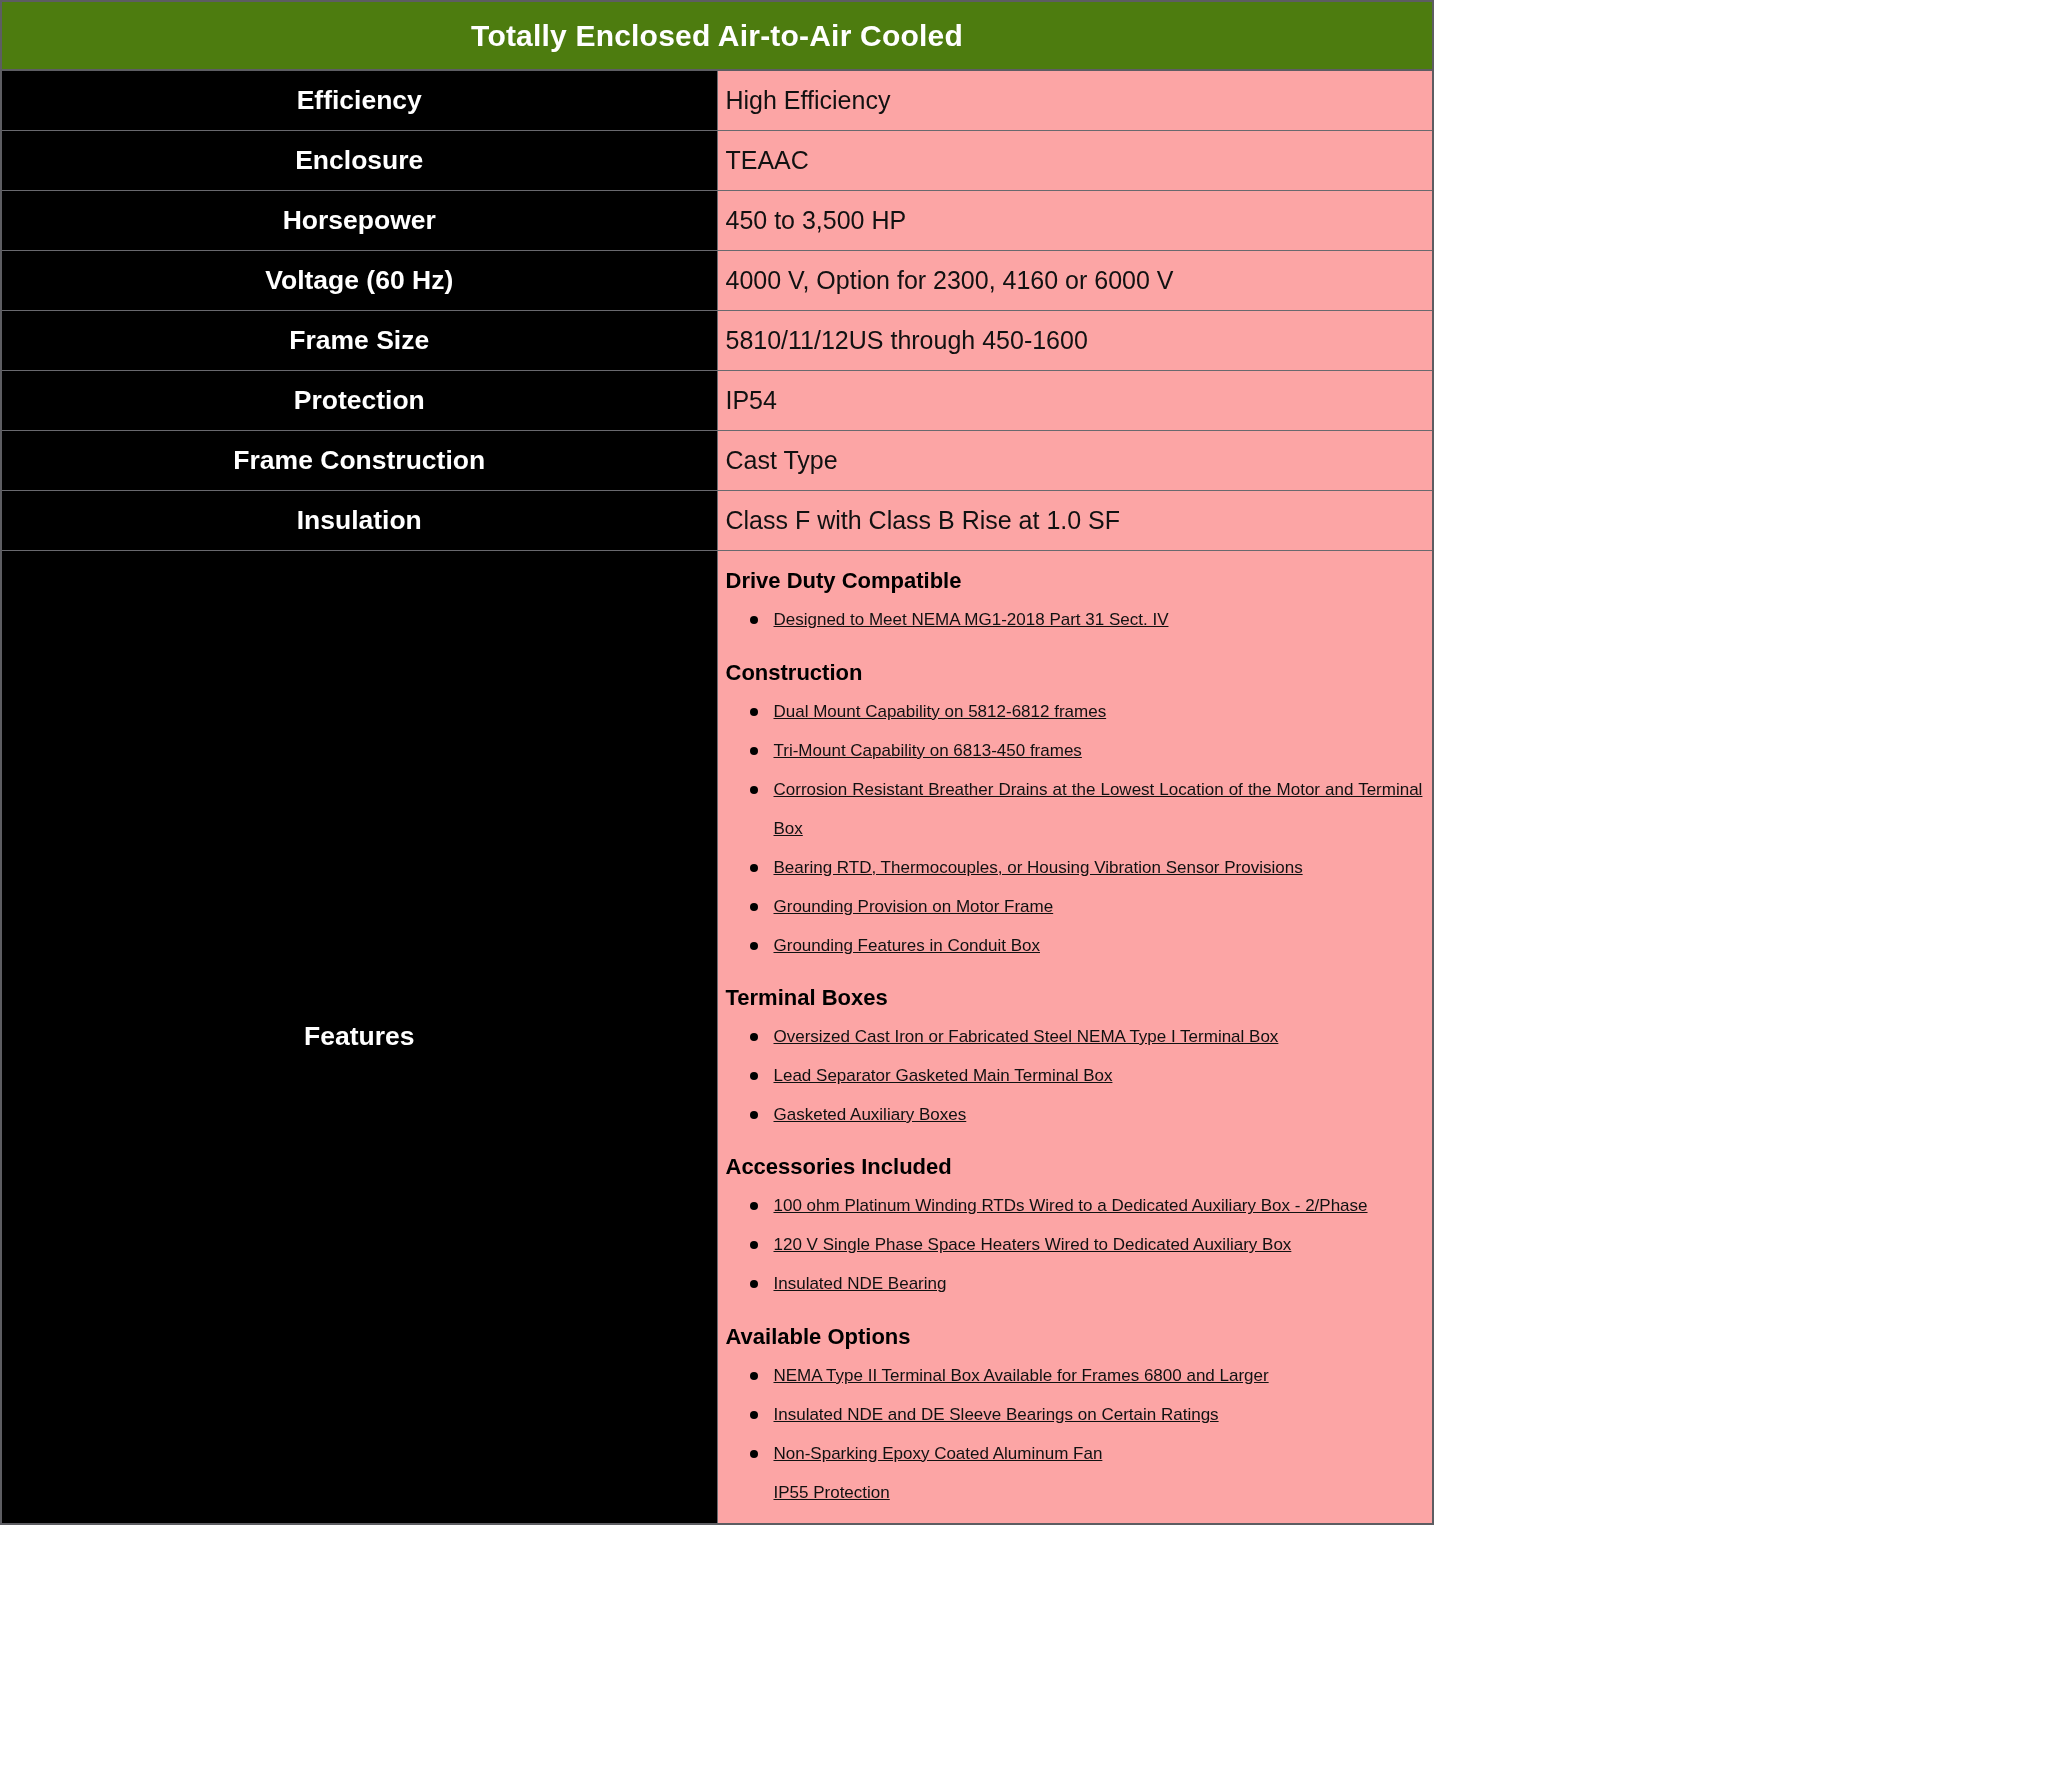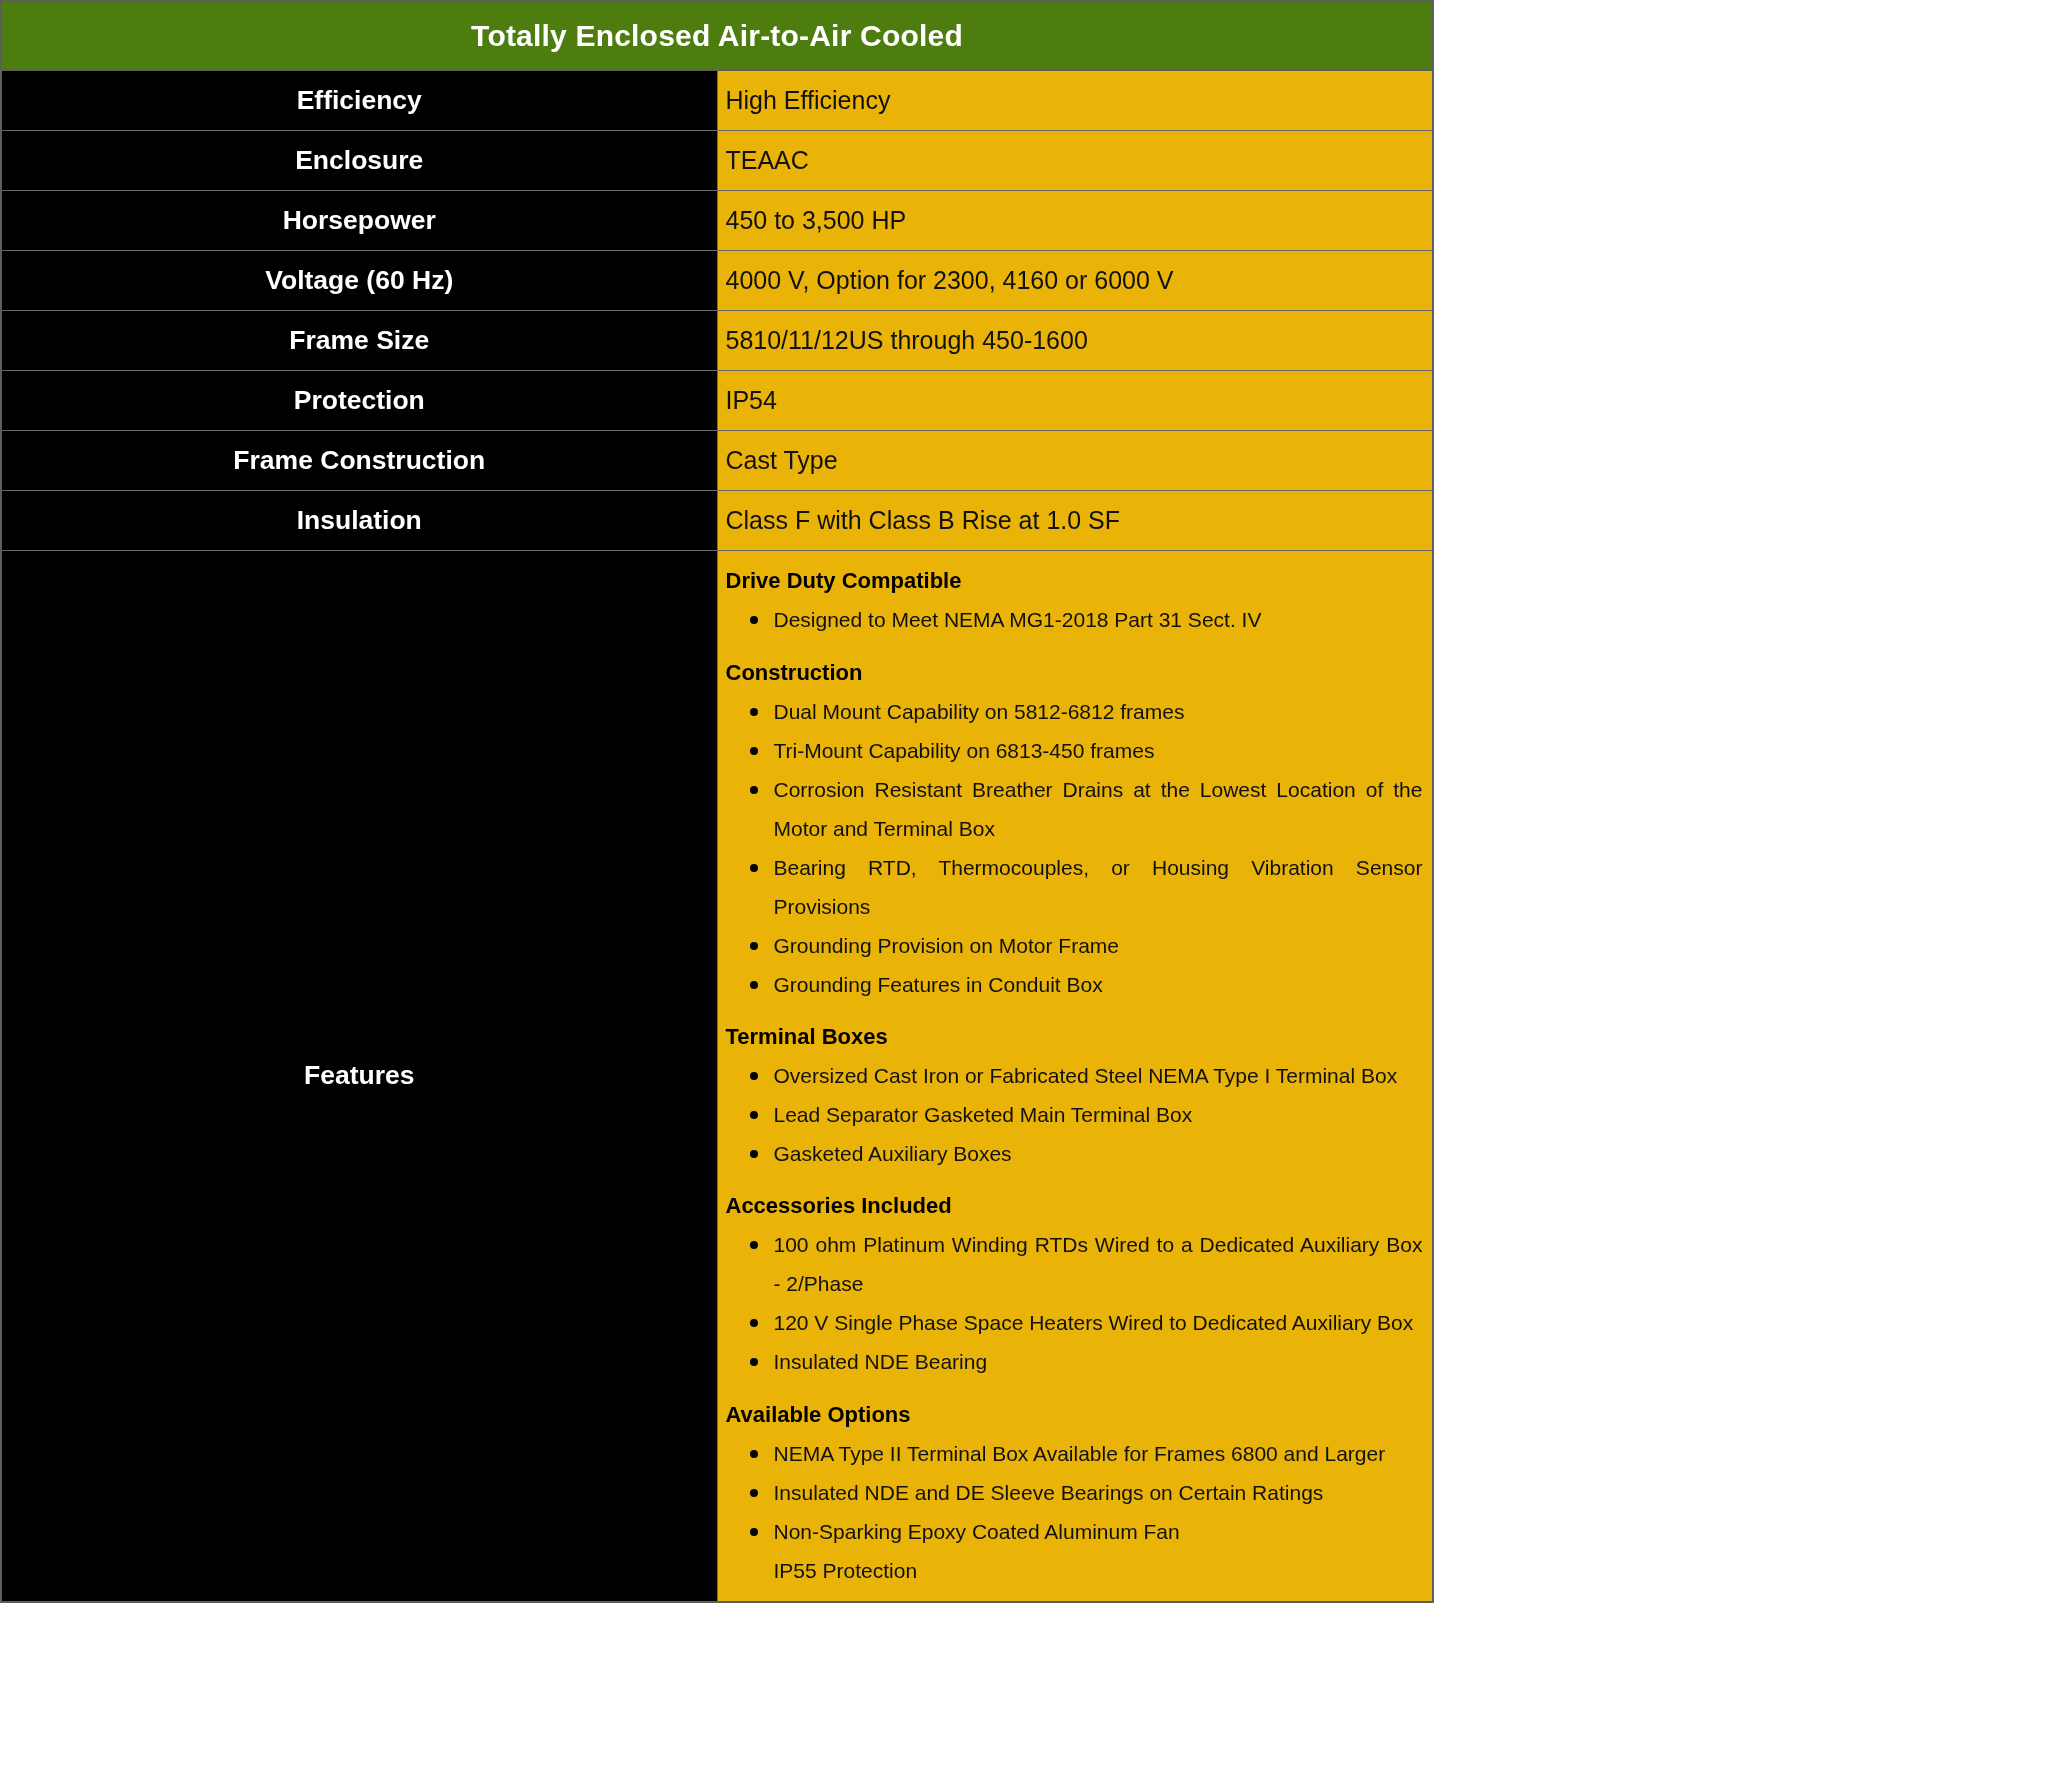--- a/index.html
+++ b/index.html
@@ -41,21 +41,21 @@
   .label-cell {
     width: 392px;
     background: #000000;
     color: #ffffff;
     font-weight: bold;
     font-size: 26.5px;
     text-align: center;
     vertical-align: middle;
   }
   .value-cell {
-    background: #eab308;
+    background: #fca5a5;
     color: #111111;
     font-size: 25px;
     vertical-align: middle;
     padding-left: 8px !important;
     padding-right: 8px !important;
   }
   .simple-row td {
     height: 59px;
   }
   .features-cell {
@@ -77,24 +77,25 @@
     color: #000000;
   }
   .feat-list {
     list-style: none;
     margin: 0;
     padding: 0;
   }
   .feat-item {
     position: relative;
     padding-left: 48px;
-    font-size: 21px;
+    font-size: 17px;
     line-height: 39px;
     text-align: justify;
     color: #111111;
+    text-decoration: underline;
   }
   .bullet {
     position: absolute;
     left: 24px;
     top: 16px;
     width: 8px;
     height: 8px;
     border-radius: 50%;
     background: #000000;
   }

